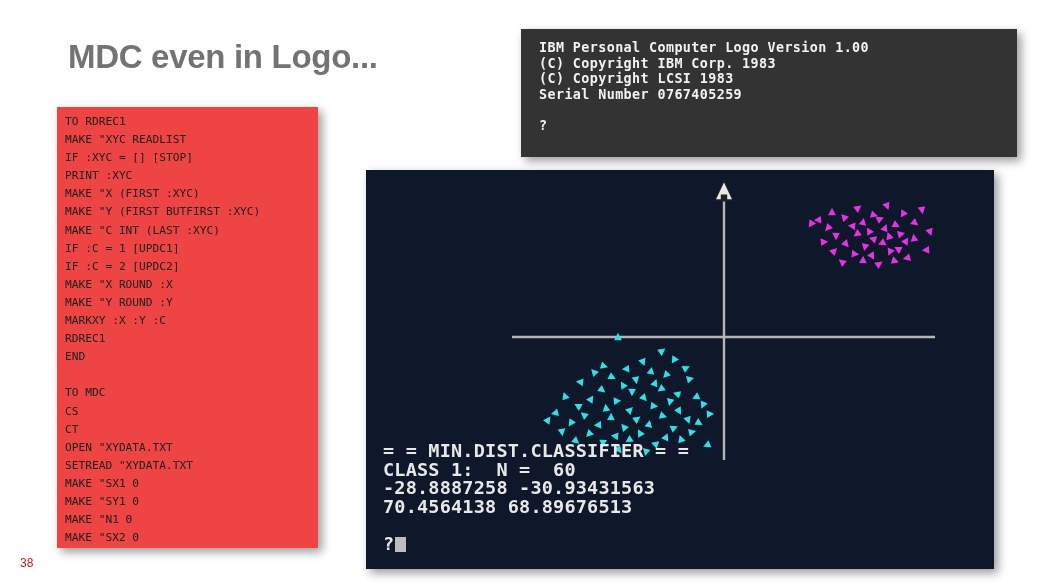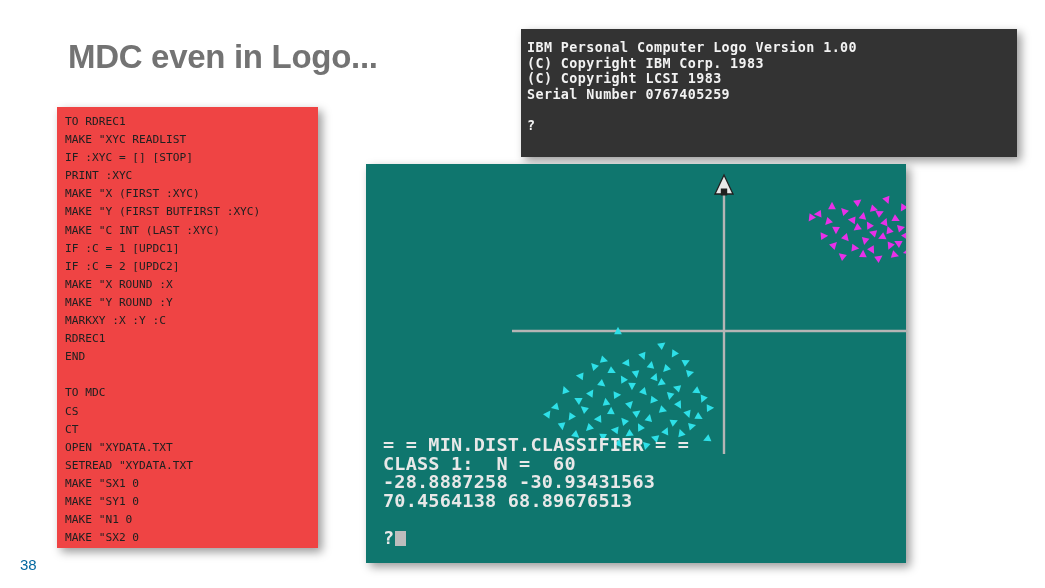--- a/index.html
+++ b/index.html
@@ -31,22 +31,22 @@
     color: #737373;
     letter-spacing: -0.3px;
     white-space: nowrap;
   }
 
   
   #page-number {
     position: absolute;
     left: 20px;
     top: 556px;
-    font-size: 15px;
-    color: #0369a1;
+    font-size: 12px;
+    color: #b91c1c;
   }
 
   
   #code-card {
     position: absolute;
     left: 57px;
     top: 107px;
     width: 261px;
     height: 441px;
     background: #ef4444;
@@ -72,40 +72,40 @@
     left: 521px;
     top: 29px;
     width: 496px;
     height: 128px;
     background: #333333;
     box-shadow: 4px 4px 9px rgba(0,0,0,0.40);
     overflow: hidden;
   }
   #terminal-text {
     position: absolute;
-    left: 6px;
+    left: 18px;
     top: 11px;
     font-family: "DejaVu Sans Mono", "Liberation Mono", monospace;
     font-size: 13.4px;
     line-height: 15.6px;
     color: #f2f2f2;
     white-space: pre;
     font-weight: bold;
     letter-spacing: 0.4px;
   }
   .term-line { height: 15.6px; }
 
   
   #plot-panel {
     position: absolute;
     left: 366px;
-    top: 164px;
-    width: 540px;
+    top: 170px;
+    width: 628px;
     height: 399px;
-    background: #0f766e;
+    background: #0f172a;
     box-shadow: 4px 4px 9px rgba(0,0,0,0.40);
     overflow: hidden;
   }
   #plot-canvas {
     position: absolute;
     inset: 0;
     display: block;
   }
   #plot-readout {
     position: absolute;

